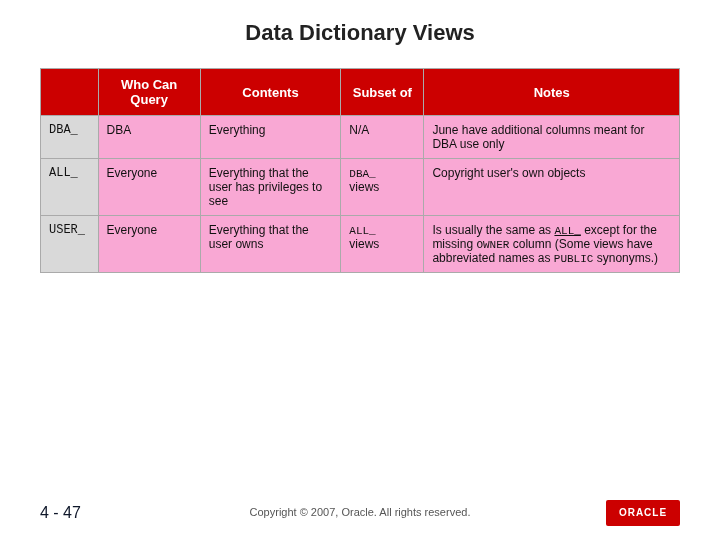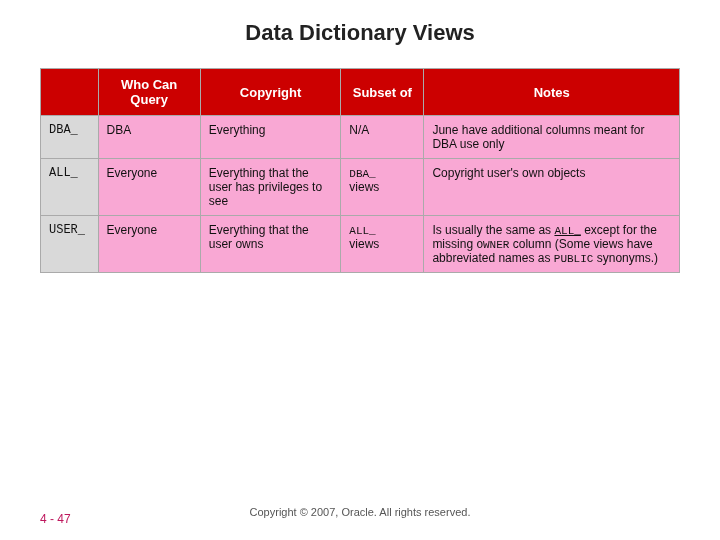--- a/index.html
+++ b/index.html
@@ -69,22 +69,22 @@
       position: absolute;
       bottom: 14px;
       left: 0;
       right: 0;
       display: flex;
       justify-content: space-between;
       align-items: center;
       padding: 0 40px;
     }
     .footer-left {
-      font-size: 12px;
-      color: #be185d;
+      font-size: 16px;
+      color: #0f172a;
     }
     .oracle-logo {
       display: flex;
       align-items: center;
     }
     .oracle-box {
       background: #cc0000;
       color: #fff;
       font-size: 11px;
       font-weight: bold;
@@ -114,21 +114,21 @@
       <col class="col0">
       <col class="col1">
       <col class="col2">
       <col class="col3">
       <col class="col4">
     </colgroup>
     <thead>
       <tr>
         <th style="background:#cc0000;"></th>
         <th>Who Can Query</th>
-        <th>Copyright</th>
+        <th>Contents</th>
         <th>Subset of</th>
         <th>Notes</th>
       </tr>
     </thead>
     <tbody>
       <tr>
         <td class="row-label">DBA_</td>
         <td>DBA</td>
         <td>Everything</td>
         <td>N/A</td>
@@ -155,14 +155,22 @@
         <td>
           Is usually the same as <span class="mono underline">ALL_</span> except for the missing <span class="mono">OWNER</span> column (Some views have abbreviated names as <span class="mono">PUBLIC</span> synonyms.)
         </td>
       </tr>
     </tbody>
   </table>
 
   <div class="footer">
     <div class="footer-left">4 - 47</div>
     <div class="copyright">Copyright © 2007, Oracle. All rights reserved.</div>
+    <div class="oracle-logo">
+      <div class="oracle-box">
+        <svg width="60" height="18" viewBox="0 0 60 18">
+          <rect width="60" height="18" fill="#cc0000" rx="2"></rect>
+          <text x="30" y="13" text-anchor="middle" fill="white" font-size="10" font-family="Arial" font-weight="bold" letter-spacing="1">ORACLE</text>
+        </svg>
+      </div>
+    </div>
   </div>
 </div>
 
 </body></html>

